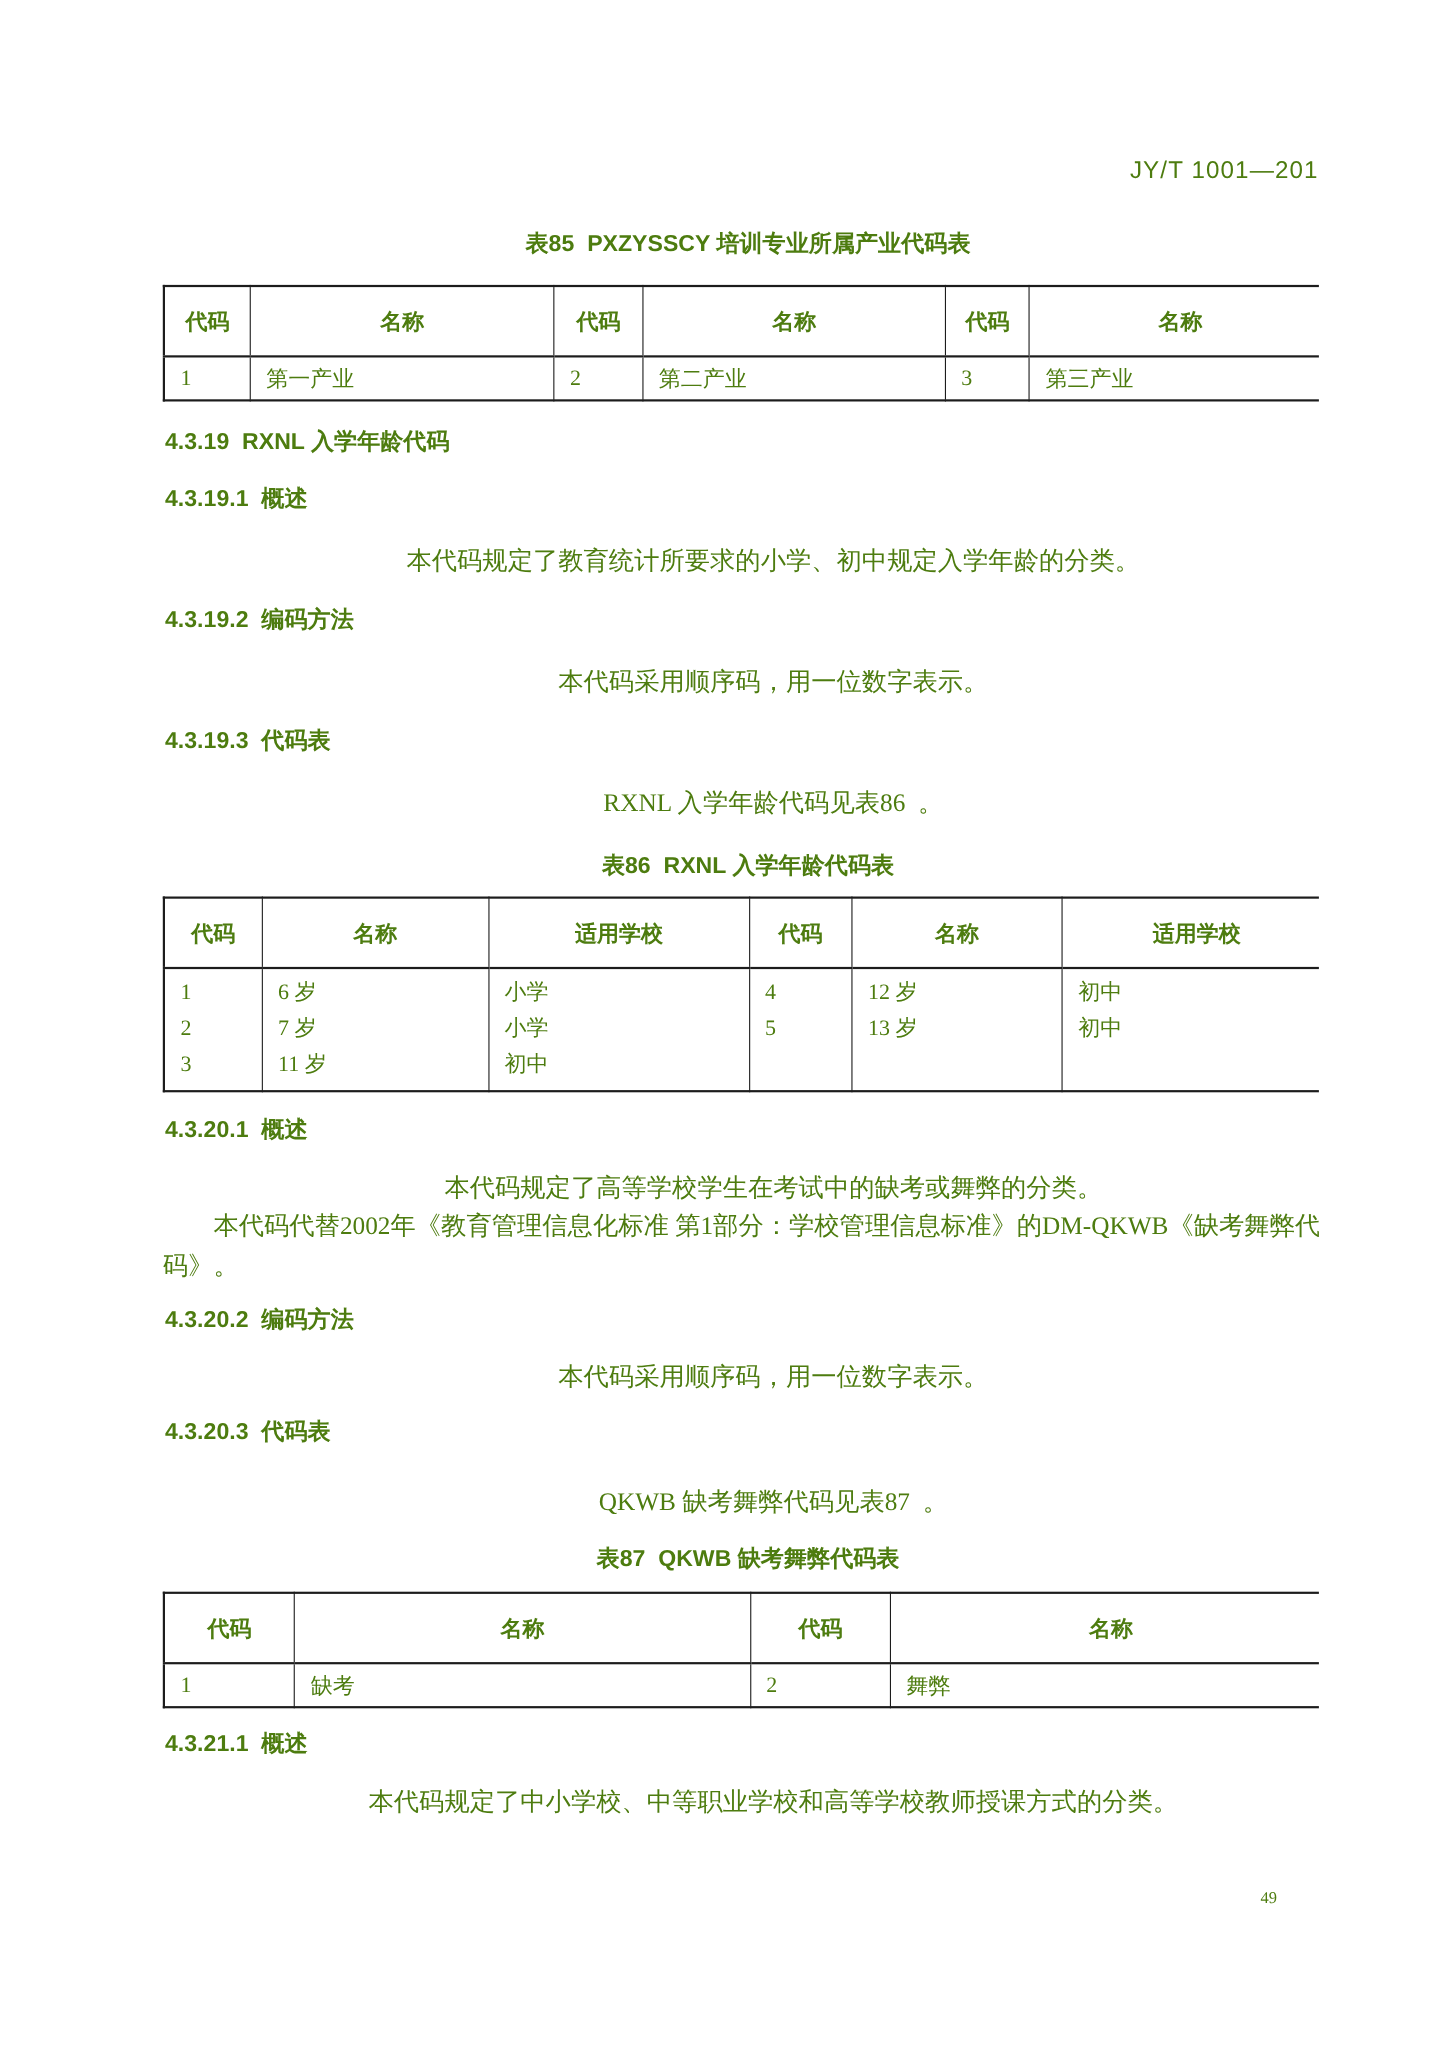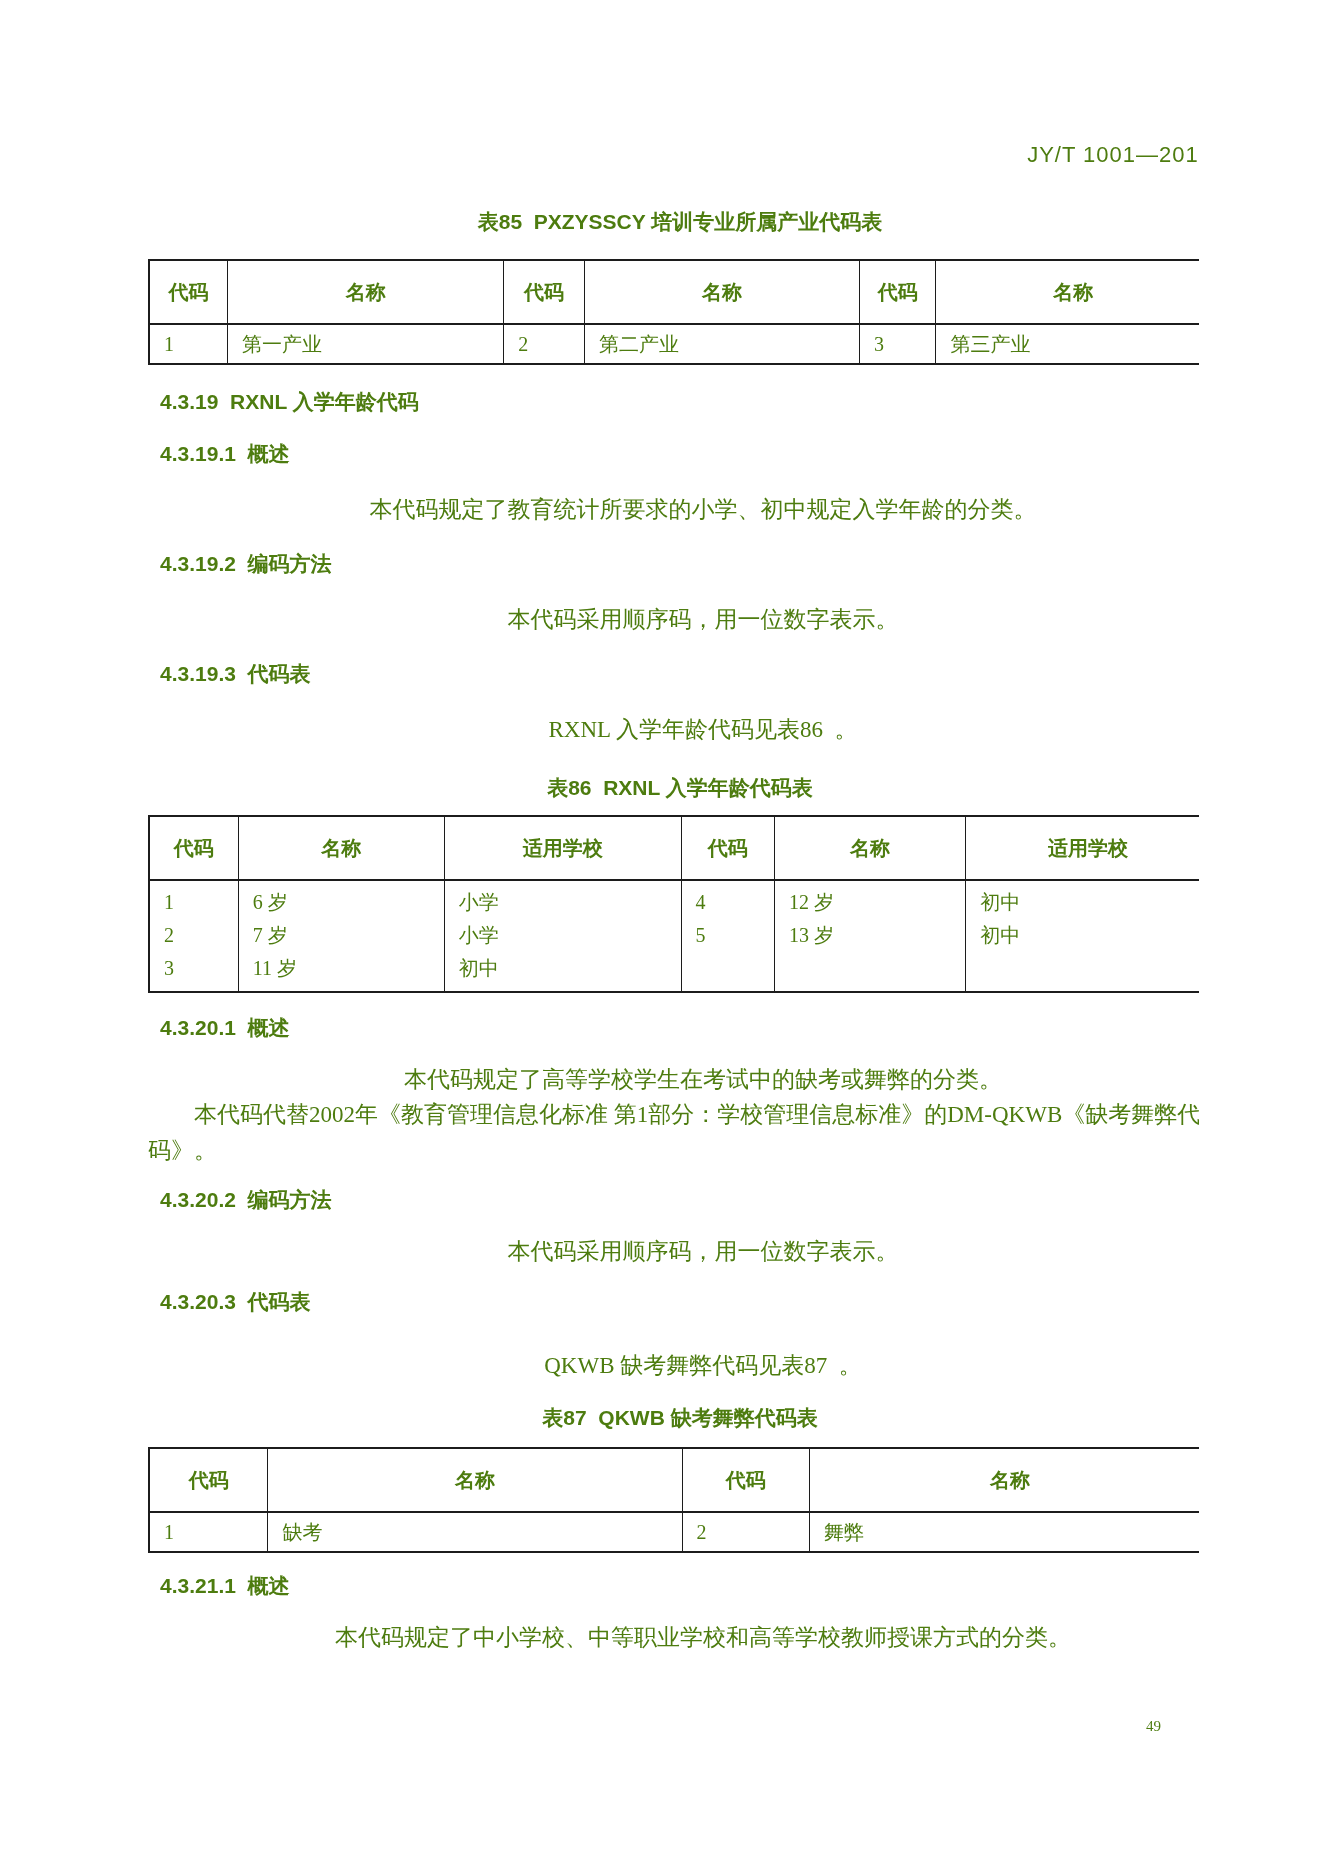--- a/index.html
+++ b/index.html
@@ -12,21 +12,21 @@
   .doc-header {
     text-align:right; font-family:"Liberation Sans", sans-serif;
     font-size:22px; line-height:30px; letter-spacing:1px;
   }
   .tbl-title {
     text-align:center; font-family:"Liberation Sans", sans-serif;
     font-weight:bold; font-size:21px; line-height:30px;
   }
   .sec, .sub {
     font-family:"Liberation Sans", sans-serif; font-weight:bold;
-    font-size:21px; line-height:30px; margin:12px;
+    font-size:21px; line-height:30px; margin:2px;
   }
   .para { font-size:23px; line-height:34px; text-indent:2em; margin:0;text-align:center; }
   .para2 { font-size:23px; line-height:36px; text-indent:2em; margin:0; }
   table.codes {
     width:100%; border-collapse:collapse; table-layout:fixed;
     border:2px solid #1c1c1c;
   }
   table.codes th {
     font-family:"Liberation Sans", sans-serif; font-weight:bold;
     font-size:20px; text-align:center; height:38px;

